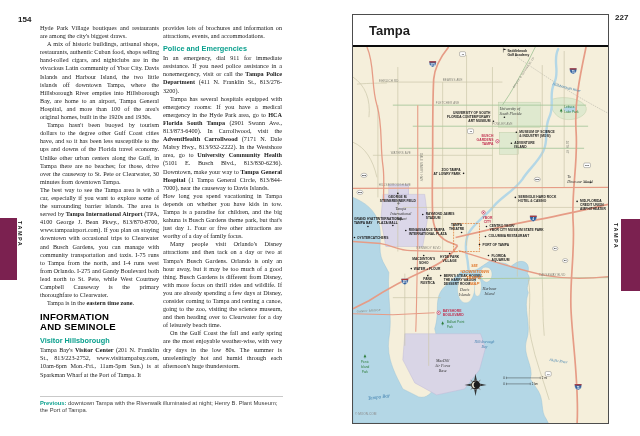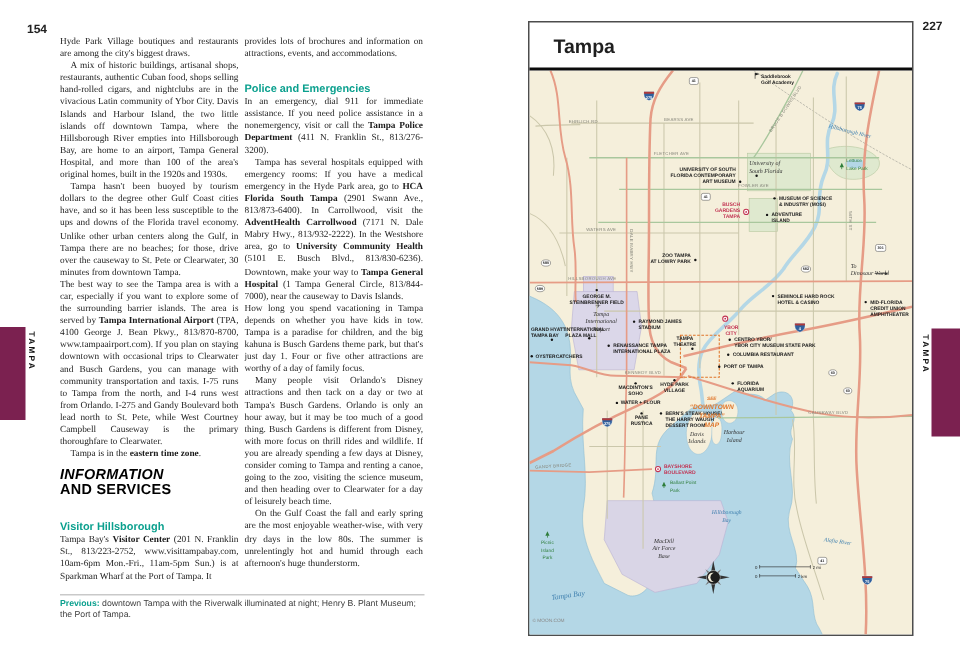--- a/index.html
+++ b/index.html
@@ -17,24 +17,24 @@
   #vt-left{left:17px;top:221px;}
   #vt-right{left:613px;top:223px;}
   .col{position:absolute;top:24px;width:119px;height:369px;overflow:hidden;
        font-size:6.2px;line-height:8.1px;text-align:justify;}
   #col1{left:40px;}
   #col2{left:163px;}
   .col p{margin:0;text-indent:7px;}
   .col p.first{text-indent:0;}
   .col h2{font-family:"Liberation Sans",sans-serif;font-weight:bold;font-size:9.6px;
           letter-spacing:0.2px;margin:5px 0 1.5px;color:#000;line-height:10px;}
-  .col h2.tight{margin:5px 0 0;font-style:italic;}
+  .col h2.tight{margin:5px 0 0;}
   .col h2.tight2{margin:0 0 1px;}
   .col h3{font-family:"Liberation Sans",sans-serif;font-weight:bold;font-size:7.3px;
-          color:#0ba08e;margin:15px 0 1px;line-height:8px;}
+          color:#0ba08e;margin:5px 0 1px;line-height:8px;}
   #caption{position:absolute;left:40px;top:396px;width:243px;border-top:0.5px solid #c9c9c9;
            padding-top:2.5px;font-family:"Liberation Sans",sans-serif;font-size:5.8px;
            line-height:7px;color:#3d3d3d;}
   #caption b{color:#0ba08e;}
   #map-panel{position:absolute;left:352px;top:14px;width:257px;height:410px;
              border:1px solid #4d4d4d;background:#ffffff;box-sizing:border-box;}
   #map-header{height:30px;border-bottom:2.5px solid #0b0b0b;position:relative;}
   #map-title{position:absolute;left:16px;top:8px;font-family:"Liberation Sans",sans-serif;
              font-weight:bold;font-size:13px;color:#1f1f1f;}
   #map{display:block;}
@@ -67,21 +67,21 @@
   <div class="tab" id="tab-right"></div>
   <div class="vtab-text" id="vt-right">TAMPA</div>
 
   <div class="col" id="col1">
     <p class="first">Hyde Park Village boutiques and restaurants are among the city's biggest draws.</p>
     <p>A mix of historic buildings, artisanal shops, restaurants, authentic Cuban food, shops selling hand-rolled cigars, and nightclubs are in the vivacious Latin community of Ybor City. Davis Islands and Harbour Island, the two little islands off downtown Tampa, where the Hillsborough River empties into Hillsborough Bay, are home to an airport, Tampa General Hospital, and more than 100 of the area's original homes, built in the 1920s and 1930s.</p>
     <p>Tampa hasn't been buoyed by tourism dollars to the degree other Gulf Coast cities have, and so it has been less susceptible to the ups and downs of the Florida travel economy. Unlike other urban centers along the Gulf, in Tampa there are no beaches; for those, drive over the causeway to St. Pete or Clearwater, 30 minutes from downtown Tampa.</p>
     <p class="first">The best way to see the Tampa area is with a car, especially if you want to explore some of the surrounding barrier islands. The area is served by <b>Tampa International Airport</b> (TPA, 4100 George J. Bean Pkwy., 813/870-8700, www.tampaairport.com). If you plan on staying downtown with occasional trips to Clearwater and Busch Gardens, you can manage with community transportation and taxis. I-75 runs to Tampa from the north, and I-4 runs west from Orlando. I-275 and Gandy Boulevard both lead north to St. Pete, while West Courtney Campbell Causeway is the primary thoroughfare to Clearwater.</p>
     <p>Tampa is in the <b>eastern time zone</b>.</p>
     <h2 class="tight">INFORMATION</h2>
-    <h2 class="tight2">AND SERVICES</h2>
+    <h2 class="tight2">AND SEMINOLE</h2>
     <h3>Visitor Hillsborough</h3>
     <p class="first">Tampa Bay's <b>Visitor Center</b> (201 N. Franklin St., 813/223-2752, www.visittampabay.com, 10am-6pm Mon.-Fri., 11am-5pm Sun.) is at Sparkman Wharf at the Port of Tampa. It</p>
   </div>
 
   <div class="col" id="col2">
     <p class="first">provides lots of brochures and information on attractions, events, and accommodations.</p>
     <h3>Police and Emergencies</h3>
     <p class="first">In an emergency, dial 911 for immediate assistance. If you need police assistance in a nonemergency, visit or call the <b>Tampa Police Department</b> (411 N. Franklin St., 813/276-3200).</p>
     <p>Tampa has several hospitals equipped with emergency rooms: If you have a medical emergency in the Hyde Park area, go to <b>HCA Florida South Tampa</b> (2901 Swann Ave., 813/873-6400). In Carrollwood, visit the <b>AdventHealth Carrollwood</b> (7171 N. Dale Mabry Hwy., 813/932-2222). In the Westshore area, go to <b>University Community Health</b> (5101 E. Busch Blvd., 813/830-6236). Downtown, make your way to <b>Tampa General Hospital</b> (1 Tampa General Circle, 813/844-7000), near the causeway to Davis Islands.</p>
     <p class="first">How long you spend vacationing in Tampa depends on whether you have kids in tow. Tampa is a paradise for children, and the big kahuna is Busch Gardens theme park, but that's just day 1. Four or five other attractions are worthy of a day of family focus.</p>

